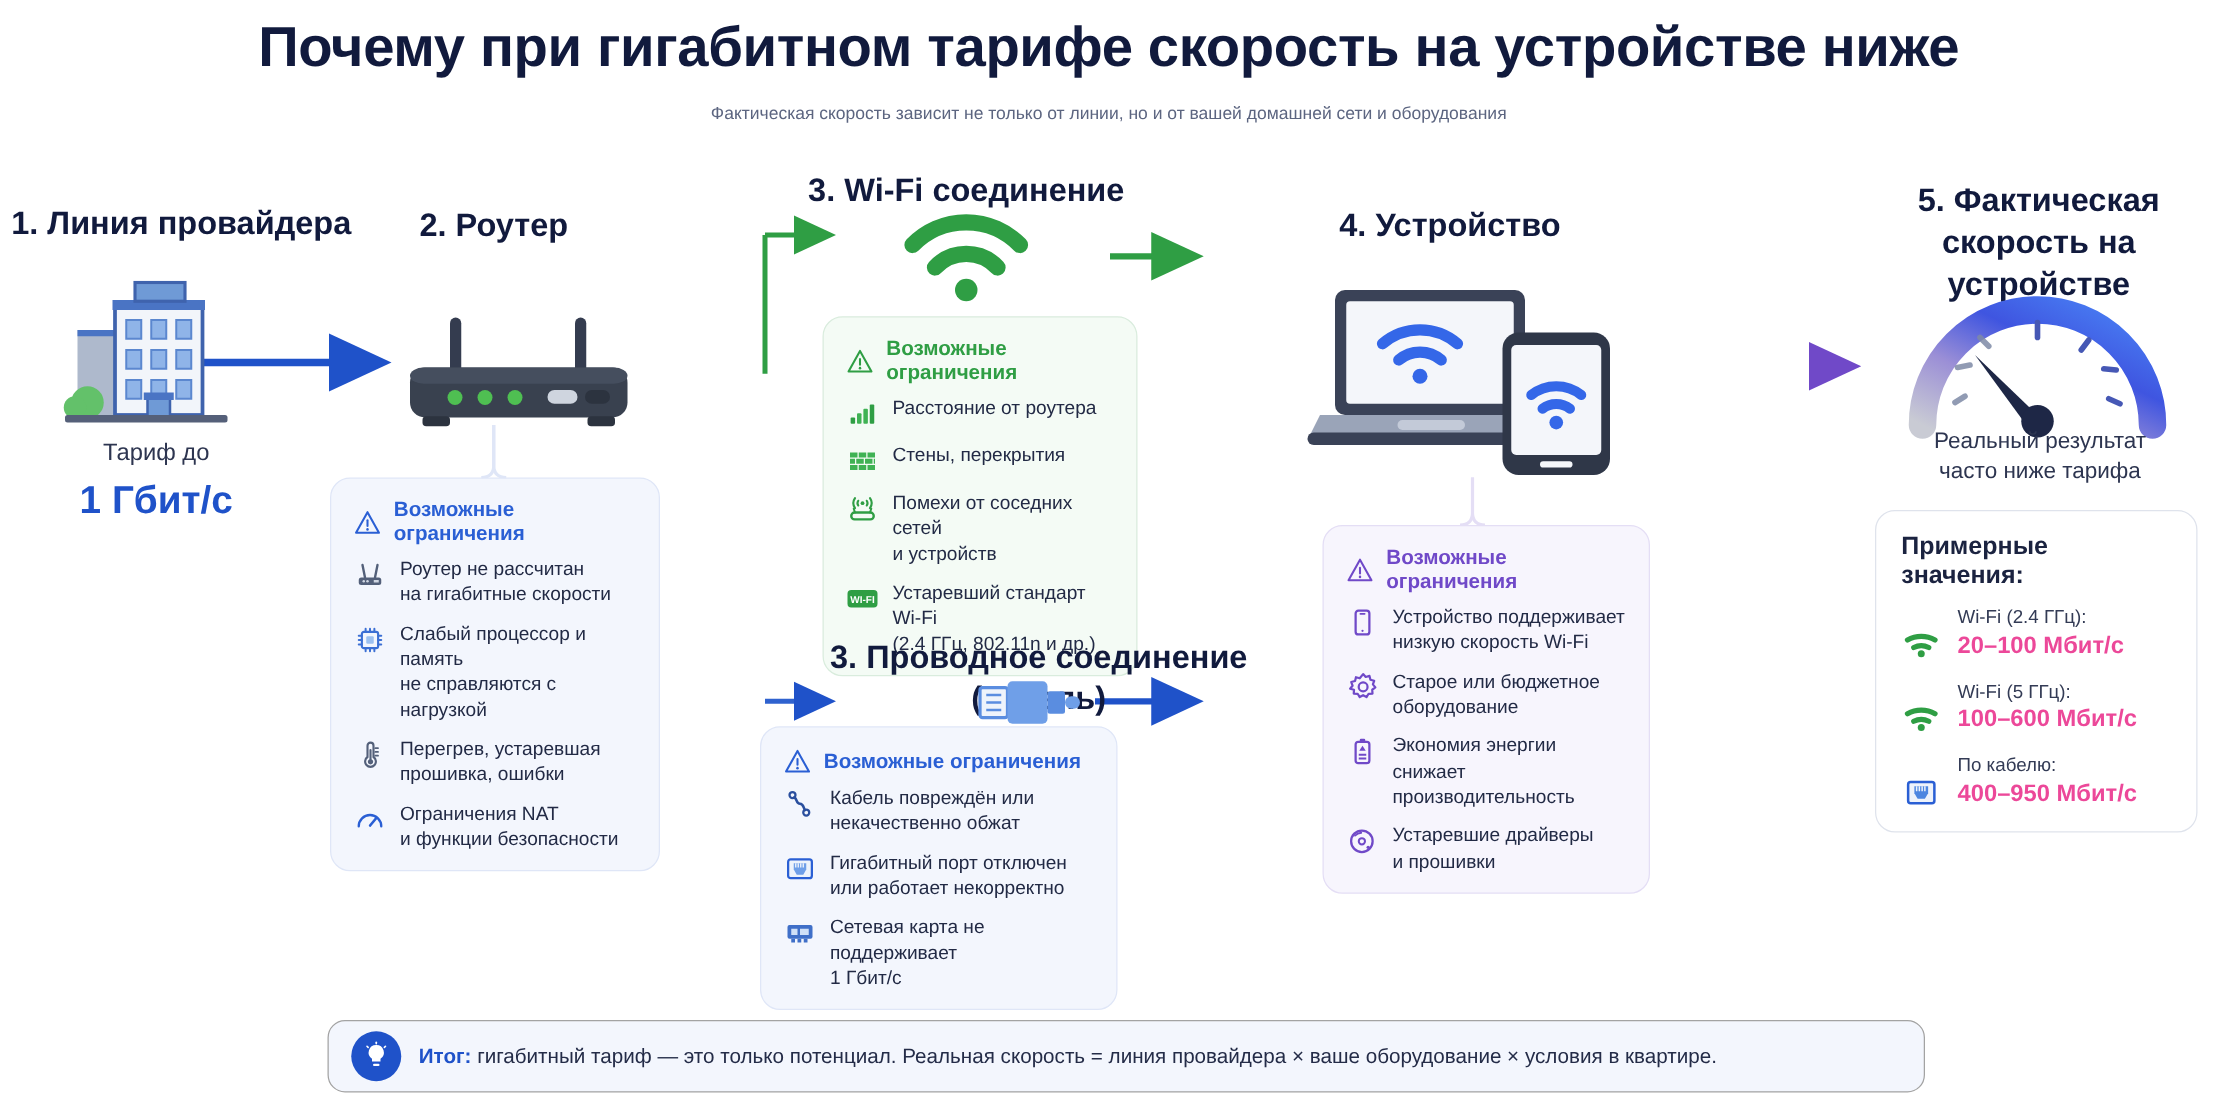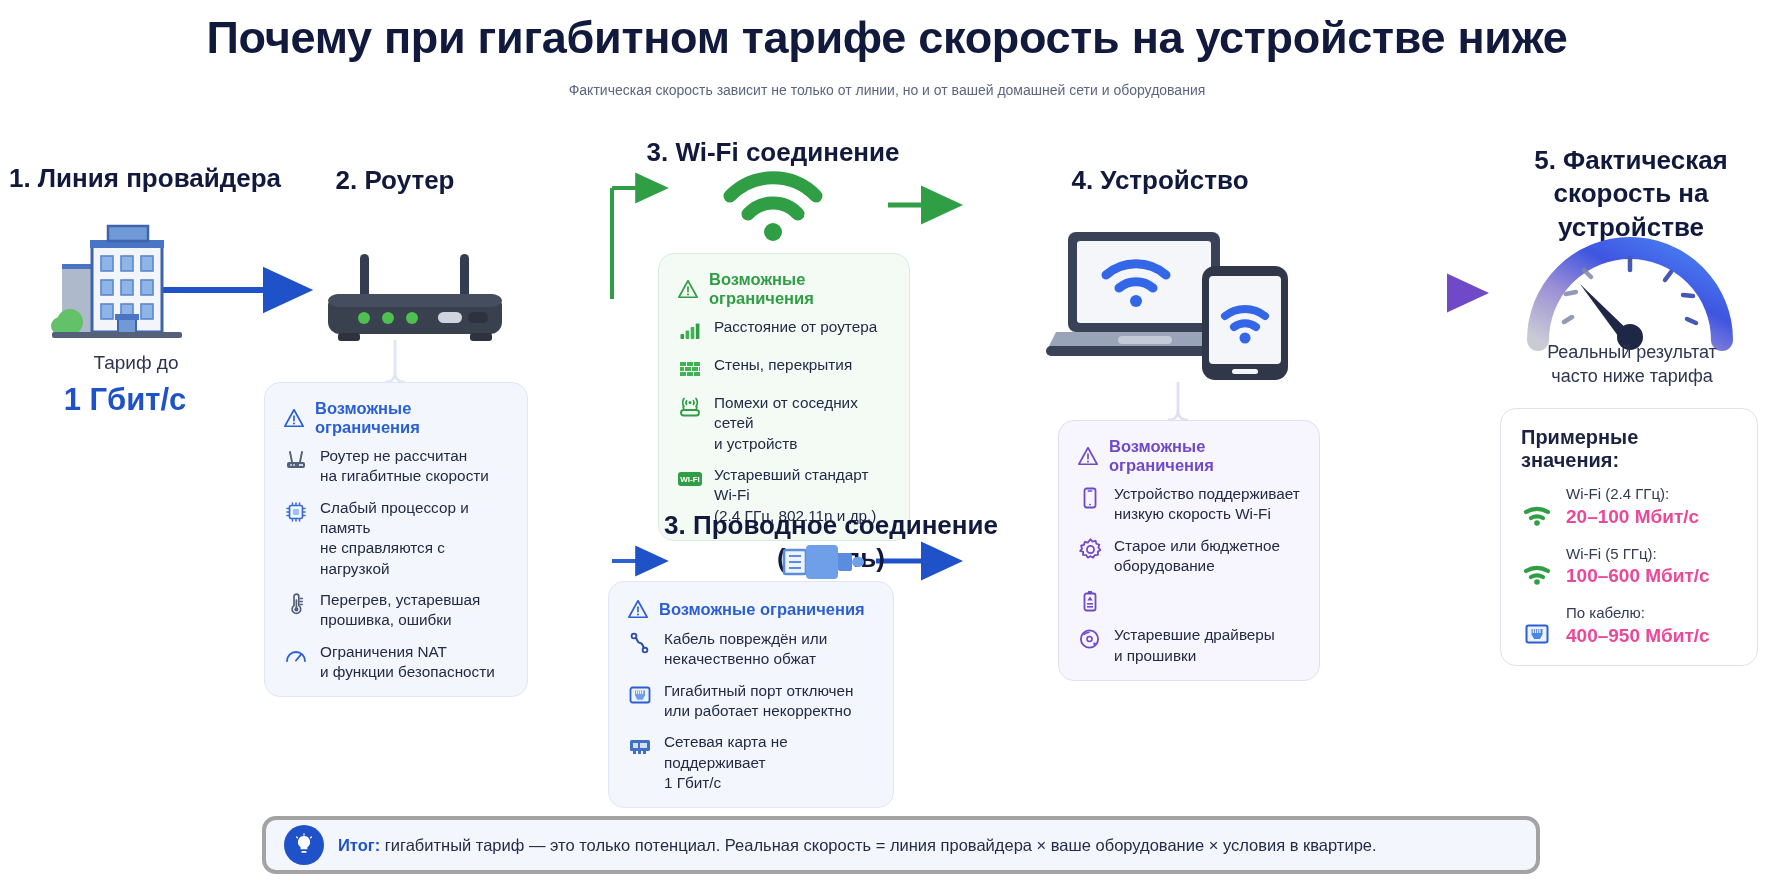--- a/index.html
+++ b/index.html
@@ -74,21 +74,21 @@
   .speed-val{font-size:19px;font-weight:bold;color:#ec4899;line-height:1.25;margin-top:1px;}
 
   
   .tariff-cap{position:absolute;text-align:center;font-size:19px;color:#2d3550;}
   .tariff-val{position:absolute;text-align:center;font-size:31px;font-weight:bold;color:#1f52c9;}
   .real-cap{position:absolute;text-align:center;font-size:18px;color:#2d3550;line-height:1.35;}
 
   
   .footer{
     position:absolute;left:262px;top:816px;width:1278px;height:58px;
-    background:#f3f6fd;border:4px solid #a3a3a3;border-radius:14px;
+    background:#f3f6fd;border:1px solid #a3a3a3;border-radius:14px;
     display:flex;align-items:center;gap:14px;padding:16px 18px;box-sizing:border-box;
   }
   .footer .bulb{flex:0 0 auto;width:40px;height:40px;border-radius:50%;background:#1f52c9;display:flex;align-items:center;justify-content:center;}
   .footer .ftxt{font-size:16.5px;color:#242c48;}
   .footer .ftxt b{color:#1f52c9;font-weight:bold;}
 
   svg{display:block;overflow:visible;}
 </style>
 </head>
 <body>
@@ -176,21 +176,21 @@
         <rect x="83" y="82" width="12" height="15"></rect>
         <rect x="103" y="82" width="12" height="15"></rect>
     </g>
     <rect x="80" y="96" width="18" height="16" fill="#6f9ad6" stroke="#3f63ad" stroke-width="2"></rect>
     <rect x="77" y="92" width="24" height="6" fill="#4a74c4"></rect>
     <circle cx="32" cy="100" r="13" fill="#63c16a"></circle>
     <circle cx="22" cy="104" r="9" fill="#63c16a"></circle>
     <rect x="14" y="110" width="130" height="6" rx="2" fill="#556079"></rect>
   </svg>
 
-  <div class="tariff-cap" style="left:0;top:352px;width:250px;padding-left:11px;">Тариф до</div>
+  <div class="tariff-cap" style="left:0;top:352px;width:250px;">Тариф до</div>
   <div class="tariff-val" style="left:0;top:382px;width:250px;">1 Гбит/с</div>
 
   <div class="step-label" style="left:280px;top:164px;width:230px;">2. Роутер</div>
 
   <svg class="abs" style="left:314px;top:248px;" width="200" height="100" viewBox="0 0 200 100">
     <rect x="46" y="6" width="9" height="48" rx="4.5" fill="#343c4f"></rect>
     <rect x="146" y="6" width="9" height="48" rx="4.5" fill="#343c4f"></rect>
     <rect x="14" y="46" width="174" height="40" rx="12" fill="#39414f"></rect>
     <rect x="14" y="46" width="174" height="13" rx="11" fill="#454e5e"></rect>
     <rect x="24" y="85" width="22" height="8" rx="3" fill="#2c333f"></rect>
@@ -486,20 +486,21 @@
           <svg width="24" height="24" viewBox="0 0 24 24">
               <rect x="6.5" y="4.5" width="11" height="17" rx="2" fill="none" stroke="#7049c8" stroke-width="1.8"></rect>
               <rect x="9.8" y="2" width="4.4" height="2.8" rx="1" fill="#7049c8"></rect>
               <g fill="#7049c8">
                 <rect x="9" y="14" width="6" height="1.6"></rect>
                 <rect x="9" y="17" width="6" height="1.6"></rect>
               </g>
               <path d="M12 7.5l2.6 4h-5.2Z" fill="#7049c8"></path>
             </svg>
         </span>
+        <span class="txt">Экономия энергии<br>снижает производительность</span>
       </div>
 
       <div class="row">
         <span class="ico">
           <svg width="24" height="24" viewBox="0 0 24 24">
               <circle cx="11.5" cy="12" r="8.6" fill="none" stroke="#7049c8" stroke-width="1.8"></circle>
               <circle cx="11.5" cy="12" r="2.5" fill="none" stroke="#7049c8" stroke-width="1.6"></circle>
               <path d="M6 7.5a8 8 0 0 1 5 -2.3" fill="none" stroke="#7049c8" stroke-width="1.5" stroke-linecap="round"></path>
               <circle cx="16.5" cy="16.8" r="1.3" fill="#7049c8"></circle>
             </svg>

